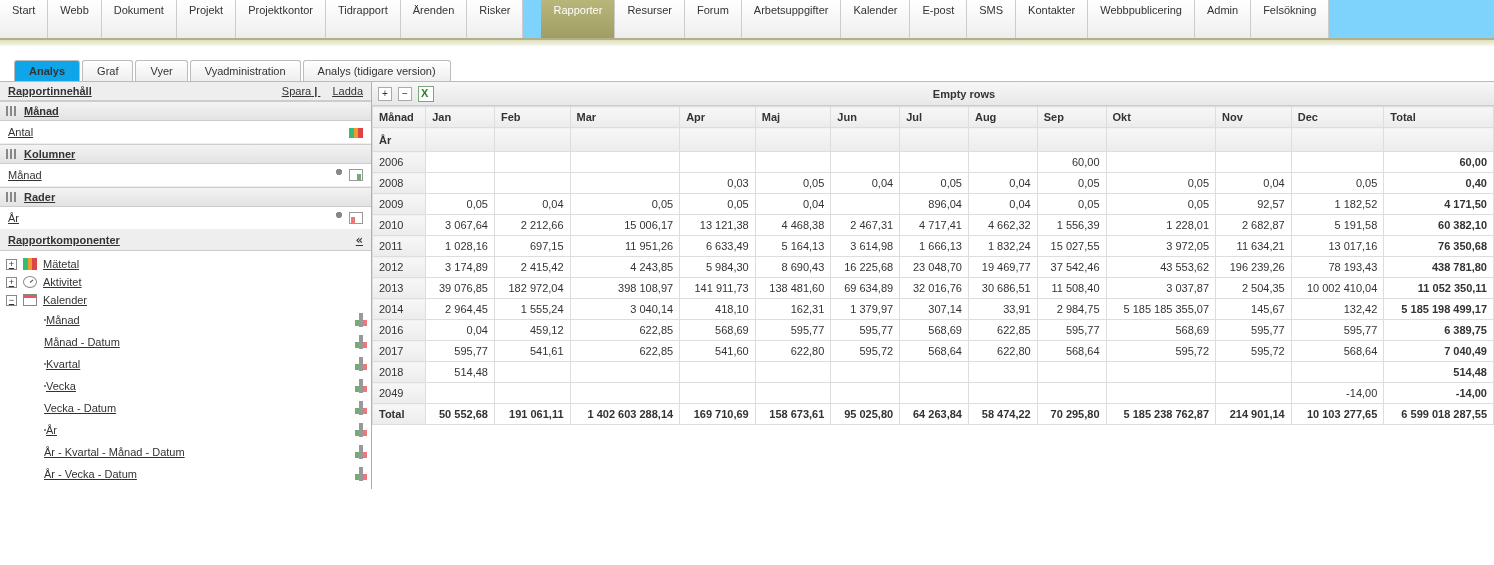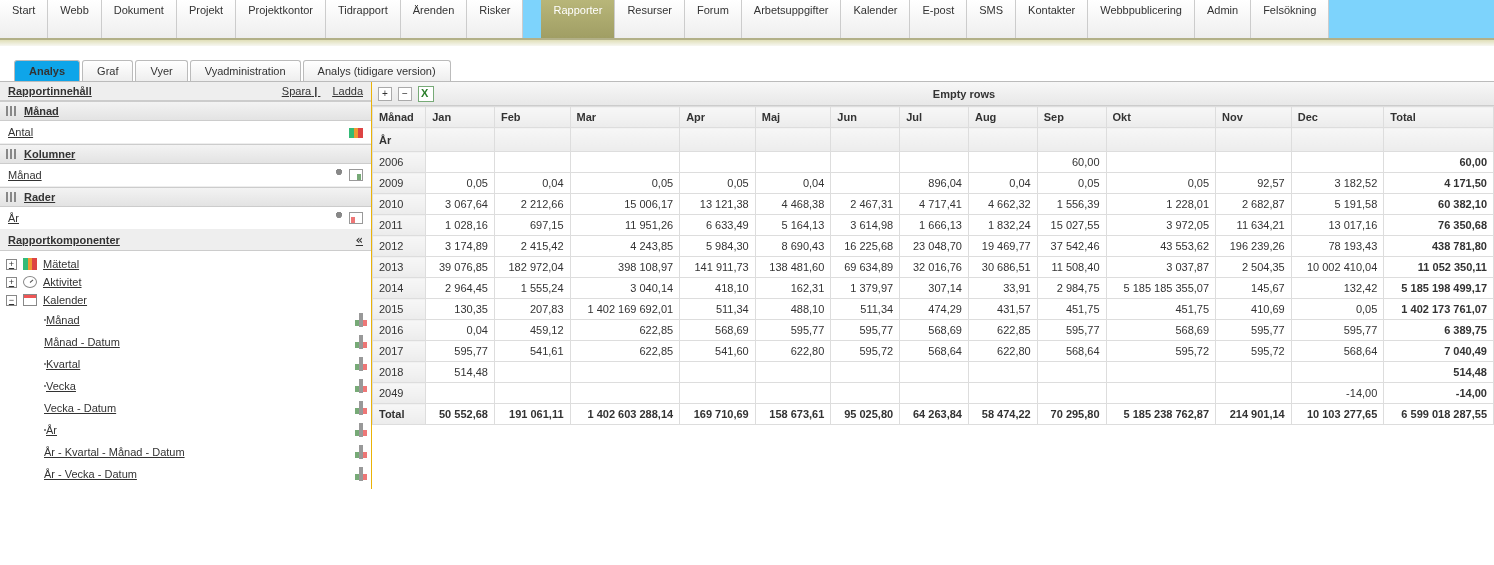--- a/index.html
+++ b/index.html
@@ -279,33 +279,49 @@
             <td class="num"></td>
             <td class="num"></td>
             <td class="num"></td>
             <td class="num">60,00</td>
             <td class="num"></td>
             <td class="num"></td>
             <td class="num"></td>
             <td class="num total-col">60,00</td>
           </tr>
           <tr>
+            <td class="yr">2008</td>
+            <td class="num"></td>
+            <td class="num"></td>
+            <td class="num"></td>
+            <td class="num">0,03</td>
+            <td class="num">0,05</td>
+            <td class="num">0,04</td>
+            <td class="num">0,05</td>
+            <td class="num">0,04</td>
+            <td class="num">0,05</td>
+            <td class="num">0,05</td>
+            <td class="num">0,04</td>
+            <td class="num">0,05</td>
+            <td class="num total-col">0,40</td>
+          </tr>
+          <tr>
             <td class="yr">2009</td>
             <td class="num">0,05</td>
             <td class="num">0,04</td>
             <td class="num">0,05</td>
             <td class="num">0,05</td>
             <td class="num">0,04</td>
             <td class="num"></td>
             <td class="num">896,04</td>
             <td class="num">0,04</td>
             <td class="num">0,05</td>
             <td class="num">0,05</td>
             <td class="num">92,57</td>
-            <td class="num">3 182,52</td>
+            <td class="num">1 182,52</td>
             <td class="num total-col">4 171,50</td>
           </tr>
           <tr>
             <td class="yr">2010</td>
             <td class="num">3 067,64</td>
             <td class="num">2 212,66</td>
             <td class="num">15 006,17</td>
             <td class="num">13 121,38</td>
             <td class="num">4 468,38</td>
             <td class="num">2 467,31</td>
@@ -373,36 +389,20 @@
             <td class="num">418,10</td>
             <td class="num">162,31</td>
             <td class="num">1 379,97</td>
             <td class="num">307,14</td>
             <td class="num">33,91</td>
             <td class="num">2 984,75</td>
             <td class="num">5 185 185 355,07</td>
             <td class="num">145,67</td>
             <td class="num">132,42</td>
             <td class="num total-col">5 185 198 499,17</td>
-          </tr>
-          <tr>
-            <td class="yr">2015</td>
-            <td class="num">130,35</td>
-            <td class="num">207,83</td>
-            <td class="num">1 402 169 692,01</td>
-            <td class="num">511,34</td>
-            <td class="num">488,10</td>
-            <td class="num">511,34</td>
-            <td class="num">474,29</td>
-            <td class="num">431,57</td>
-            <td class="num">451,75</td>
-            <td class="num">451,75</td>
-            <td class="num">410,69</td>
-            <td class="num">0,05</td>
-            <td class="num total-col">1 402 173 761,07</td>
           </tr>
           <tr>
             <td class="yr">2016</td>
             <td class="num">0,04</td>
             <td class="num">459,12</td>
             <td class="num">622,85</td>
             <td class="num">568,69</td>
             <td class="num">595,77</td>
             <td class="num">595,77</td>
             <td class="num">568,69</td>

